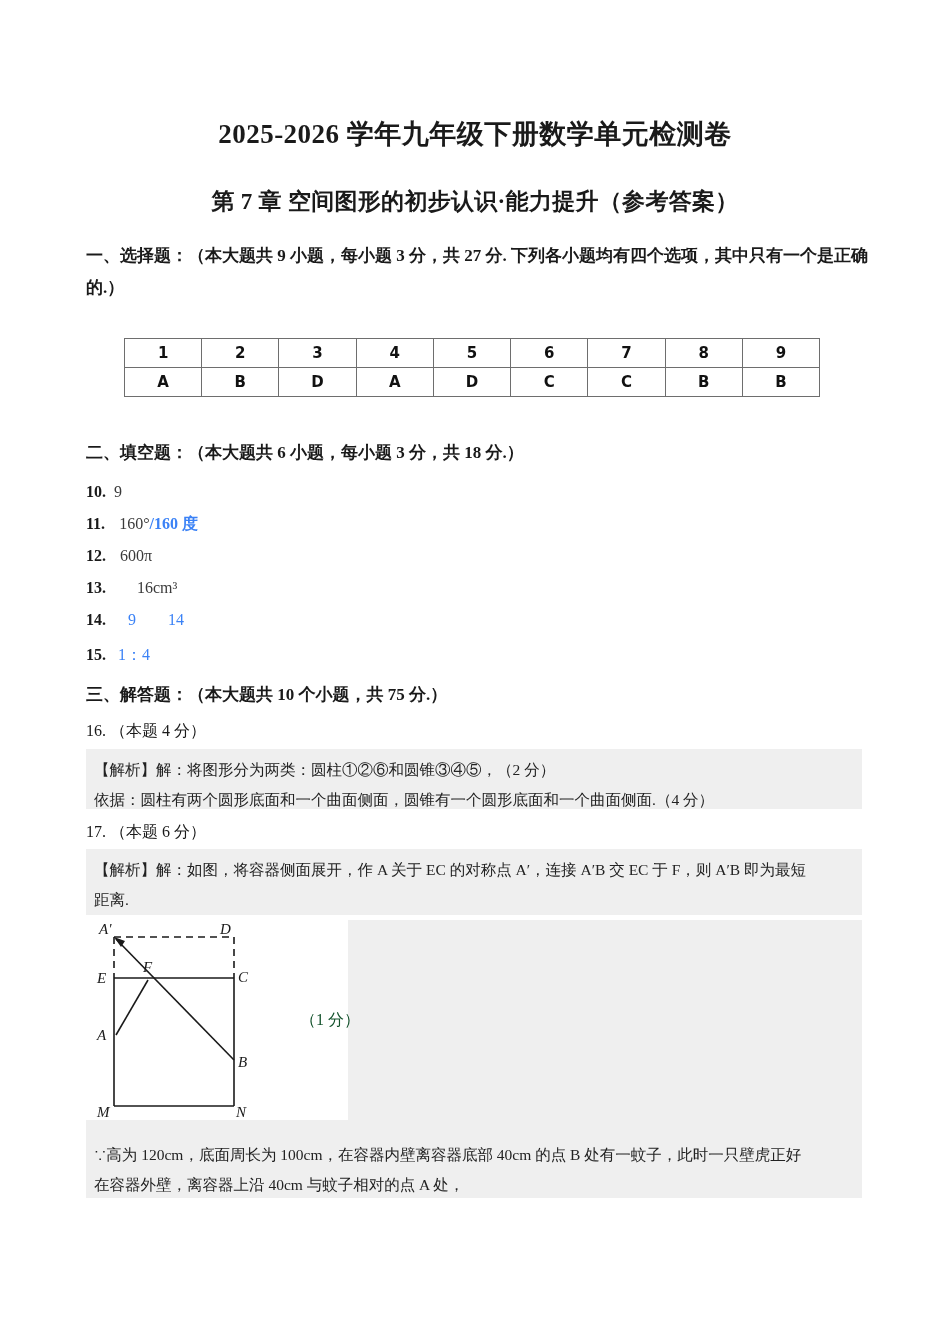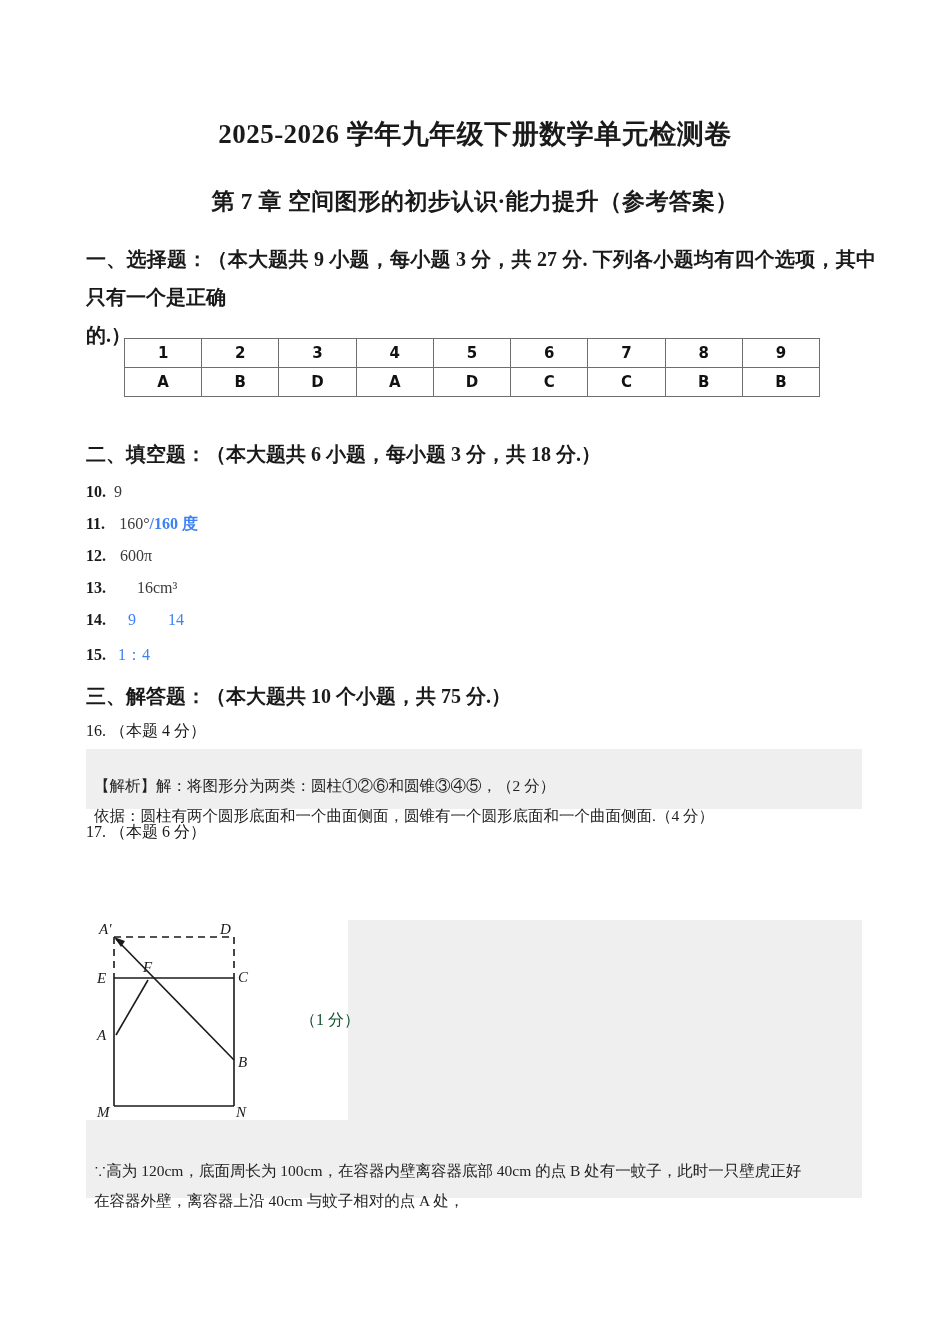--- a/index.html
+++ b/index.html
@@ -36,21 +36,21 @@
     position: absolute;
     left: 0; top: 186px;
     width: 950px;
     text-align: center;
     font-size: 23px;
     font-weight: bold;
     letter-spacing: 0.3px;
   }
   .sec-head {
     position: absolute;
-    font-size: 20px;
+    font-size: 17px;
     font-weight: bold;
     left: 86px;
     white-space: nowrap;
   }
   .para {
     position: absolute;
     font-size: 16px;
     left: 86px;
     line-height: 1.55;
   }
@@ -95,21 +95,21 @@
   .red {
     color: #3b82f6;
   }
   
   .gbox {
     position: absolute;
     left: 86px;
     width: 776px;
     background: #efefef;
     box-sizing: border-box;
-    padding: 22px 8px 6px 8px;
+    padding: 6px 8px 6px 8px;
     font-size: 15.5px;
     line-height: 1.95;
     color: #222;
   }
   .gbox .ln { white-space: normal; }
   
   .figblock {
     position: absolute;
     left: 86px;
     top: 920px;
@@ -220,20 +220,24 @@
 
   <div class="para" style="top:719px;">16.  （本题 4 分）</div>
 
   <div class="gbox" style="top:749px; height:60px;">
     <div class="ln">【解析】解：将图形分为两类：圆柱①②⑥和圆锥③④⑤，（2 分）</div>
     <div class="ln">依据：圆柱有两个圆形底面和一个曲面侧面，圆锥有一个圆形底面和一个曲面侧面.（4 分）</div>
   </div>
 
   <div class="para" style="top:820px;">17.  （本题 6 分）</div>
 
+  <div class="gbox" style="top:849px; height:66px;">
+    <div class="ln">【解析】解：如图，将容器侧面展开，作 A 关于 EC 的对称点 A′，连接 A′B 交 EC 于 F，则 A′B 即为最短</div>
+    <div class="ln">距离.</div>
+  </div>
 
   <div class="figblock">
     <div class="figwhite"></div>
     <svg class="figsvg" width="262" height="200" viewBox="0 0 262 200">
 
       <line x1="28" y1="58" x2="148" y2="58" stroke="#1a1a1a" stroke-width="1.6"></line>
       <line x1="28" y1="58" x2="28" y2="186" stroke="#1a1a1a" stroke-width="1.6"></line>
       <line x1="148" y1="58" x2="148" y2="186" stroke="#1a1a1a" stroke-width="1.6"></line>
       <line x1="28" y1="186" x2="148" y2="186" stroke="#1a1a1a" stroke-width="1.6"></line>
 

